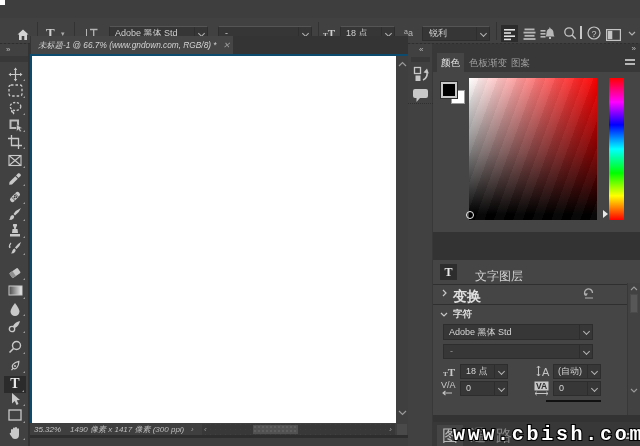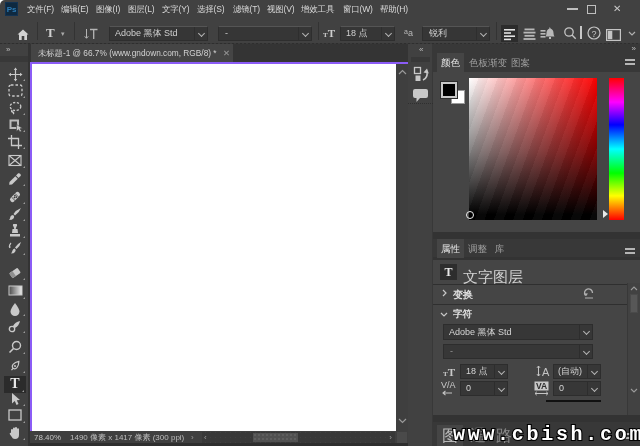--- a/index.html
+++ b/index.html
@@ -20,21 +20,21 @@
 .field .dd { position:absolute; right:0; top:0; bottom:0; width:13px; border-left:1px solid #2e2e2e; }
 .dd::after { content:''; position:absolute; left:4px; top:4px; width:4px; height:4px; border-right:1.3px solid #b4b4b4; border-bottom:1.3px solid #b4b4b4; transform:rotate(45deg); }
 .oicon { position:absolute; color:#cfcfcf; }
 
 
 #toolbar { position:absolute; left:0; top:44px; width:30px; height:402px; background:#414141; border-right:2px solid #333; }
 .tool { position:absolute; left:2px; width:26px; height:15px; color:#cacaca; text-align:center; }
 .tool svg { display:block; margin:0 auto; }
 
 
-#docarea { position:absolute; left:30px; top:44px; width:378px; height:402px; background:#8b5cf6; }
+#docarea { position:absolute; left:30px; top:36px; width:378px; height:402px; background:#0c4a6e;font-style:italic; }
 #tabbar { position:absolute; left:0; top:0; width:378px; height:18px; background:#343434; }
 #tab1 { position:absolute; left:1px; top:0; width:202px; height:18px; background:#454545; color:#d2d2d2; font-size:8.3px; line-height:19px; padding-left:7px; }
 #canvas { position:absolute; left:2px; top:20px; width:364px; height:367px; background:#ffffff; }
 #vscroll { position:absolute; left:366px; top:20px; width:12px; height:367px; background:#3f3f3f; color:#9a9a9a; }
 #statusbar { position:absolute; left:0px; top:387px; width:378px; height:13px; background:#3f3f3f; color:#c4c4c4; font-size:8px; line-height:13px; }
 #hscroll { position:absolute; left:172px; top:388px; height:11px; width:193px; background:#383838; background-image:radial-gradient(#404040 0.8px, transparent 0.8px); background-size:5px 5px; background-position:1px 3px; }
 #hthumb { position:absolute; left:51px; top:1px; width:45px; height:9px; background:#515151; background-image:radial-gradient(#5e5e5e 1px, transparent 1px); background-size:4px 4px; }
 #corner { position:absolute; left:367px; top:388px; width:10px; height:11px; background:#4a4a4a; }
 #botstrip { position:absolute; left:0; top:399px; width:378px; height:3px; background:#2e2e2e; }
 
@@ -56,37 +56,20 @@
 .pfield { position:absolute; background:#373737; border:1px solid #2d2d2d; color:#d6d6d6; font-size:9px; }
 .pfield .dd { position:absolute; right:0; top:0; bottom:0; width:13px; border-left:1px solid #2d2d2d; }
 
 #watermark { position:absolute; left:451px; top:414px; width:200px; height:32px; z-index:50; }
 </style>
 </head>
 <body>
 <div id="app">
     <div style="position:absolute;left:0;top:0;width:5px;height:5px;background:#fff"></div>
 
-  <div id="menubar">
-    <div id="pslogo">Ps</div>
-    <div class="menu" style="left:27px">文件(F)</div>
-    <div class="menu" style="left:61px">编辑(E)</div>
-    <div class="menu" style="left:96px">图像(I)</div>
-    <div class="menu" style="left:128px">图层(L)</div>
-    <div class="menu" style="left:162px">文字(Y)</div>
-    <div class="menu" style="left:197px">选择(S)</div>
-    <div class="menu" style="left:233px">滤镜(T)</div>
-    <div class="menu" style="left:267px">视图(V)</div>
-    <div class="menu" style="left:301px">增效工具</div>
-    <div class="menu" style="left:343px">窗口(W)</div>
-    <div class="menu" style="left:380px">帮助(H)</div>
-    <div class="wb" style="left:567px;width:11px;top:8px;height:1.6px;background:#bebebe"></div>
-    <div class="wb" style="left:587px;width:9px;top:5px;height:9px;border:1.3px solid #bebebe"></div>
-    <div class="wb" style="left:611px;width:12px;top:0;font-size:10px;line-height:18px;color:#c8c8c8">✕</div>
-  </div>
 
   <div id="optbar">
     <div class="oicon" style="left:17px;top:9px">
       <svg width="12" height="12" viewBox="0 0 12 12">
           <path d="M6 0.5 L11.5 5.5 L10 5.5 L10 11 L7.3 11 L7.3 7 L4.7 7 L4.7 11 L2 11 L2 5.5 L0.5 5.5 Z" fill="#d2d2d2"></path>
         </svg>
     </div>
     <div class="vsep" style="left:37px"></div>
     <div class="oicon" style="left:46px;top:8px;font-size:13px;font-weight:bold;font-family:'Liberation Serif',serif;line-height:13px">T</div>
     <div class="oicon" style="left:61px;top:12px;font-size:7px;color:#aaa">▾</div>
@@ -346,21 +329,21 @@
     <div id="canvas"></div>
     <div id="vscroll">
       <svg style="position:absolute;left:2px;top:5px" width="9" height="6" viewBox="0 0 9 6">
           <path d="M1 5 L4.5 1.5 L8 5" fill="none" stroke="#9a9a9a" stroke-width="1.2"></path>
         </svg>
       <svg style="position:absolute;left:2px;bottom:7px" width="9" height="6" viewBox="0 0 9 6">
           <path d="M1 1 L4.5 4.5 L8 1" fill="none" stroke="#9a9a9a" stroke-width="1.2"></path>
         </svg>
     </div>
     <div id="statusbar">
-      <span style="position:absolute;left:4px">78.40%</span>
+      <span style="position:absolute;left:4px">35.32%</span>
       <span style="position:absolute;left:40px;color:#bdbdbd">1490 像素 x 1417 像素 (300 ppi)</span>
       <span style="position:absolute;left:161px;color:#9a9a9a">›</span>
 
     </div>
     <div id="hscroll">
         <span style="position:absolute;left:2px;top:0;color:#9a9a9a;font-size:8px;line-height:11px">‹</span>
         <div id="hthumb"></div>
         <span style="position:absolute;right:3px;top:0;color:#9a9a9a;font-size:8px;line-height:11px">›</span>
       </div>
     <div id="corner"></div>
@@ -412,34 +395,28 @@
                           linear-gradient(to right, #fff 0%, #f00 100%);"></div>
           <div style="position:absolute;left:33px;top:139px;width:8px;height:8px;border:1.5px solid #eee;border-radius:50%;"></div>
 
           <div style="position:absolute;left:176px;top:6px;width:15px;height:142px;
                background:linear-gradient(to bottom,#f00 0%,#f0f 17%,#00f 33%,#0ff 50%,#0f0 67%,#ff0 83%,#f00 100%);"></div>
           <div style="position:absolute;left:170px;top:138px;width:0;height:0;border-top:4px solid transparent;border-bottom:4px solid transparent;border-left:5px solid #e8e8e8;"></div>
         </div>
       </div>
 
       <div id="proppanel">
-        <div class="ptabs" style="top:1px;height:18px">
-          <div class="ptab on" style="left:4px;width:27px">属性</div>
-          <div class="ptab" style="left:33px;width:23px">调整</div>
-          <div class="ptab" style="left:57px;width:19px">库</div>
-          <div class="burger" style="top:9px"></div>
-        </div>
         <div id="propbody">
           <div style="position:absolute;left:7px;top:4px;width:17px;height:16px;background:#2d2d2d;color:#e8e8e8;font-family:'Liberation Serif',serif;font-weight:bold;font-size:12px;text-align:center;line-height:16px">T</div>
-          <div style="position:absolute;left:30px;top:8px;color:#d2d2d2;font-size:15px">文字图层</div>
+          <div style="position:absolute;left:42px;top:8px;color:#d2d2d2;font-size:12px">文字图层</div>
           <div style="position:absolute;left:0;top:24px;width:207px;height:1px;background:#2f2f2f"></div>
           <svg style="position:absolute;left:9px;top:29px" width="5" height="8" viewBox="0 0 5 8">
               <path d="M1 1 L4 4 L1 7" fill="none" stroke="#c8c8c8" stroke-width="1.2"></path>
             </svg>
-          <div style="position:absolute;left:20px;top:28px;color:#e0e0e0;font-size:10px;font-weight:bold">变换</div>
+          <div style="position:absolute;left:20px;top:28px;color:#e0e0e0;font-size:14px;font-weight:bold">变换</div>
           <svg style="position:absolute;left:150px;top:27px" width="12" height="12" viewBox="0 0 12 12">
               <path d="M2.5 8.5 A4 4 0 1 1 9.5 6" fill="none" stroke="#b0b0b0" stroke-width="1.3"></path>
               <path d="M0.8 6.2 L3 9.3 L5 6.5 Z" fill="#b0b0b0"></path>
               <path d="M2 11 L10 11" stroke="#b0b0b0" stroke-width="1"></path>
             </svg>
           <div style="position:absolute;left:0;top:44px;width:207px;height:1px;background:#2f2f2f"></div>
           <svg style="position:absolute;left:7px;top:52px" width="8" height="5" viewBox="0 0 8 5">
               <path d="M1 1 L4 4 L7 1" fill="none" stroke="#c8c8c8" stroke-width="1.2"></path>
             </svg>
           <div style="position:absolute;left:20px;top:48px;color:#e0e0e0;font-size:9.5px;font-weight:bold">字符</div>

